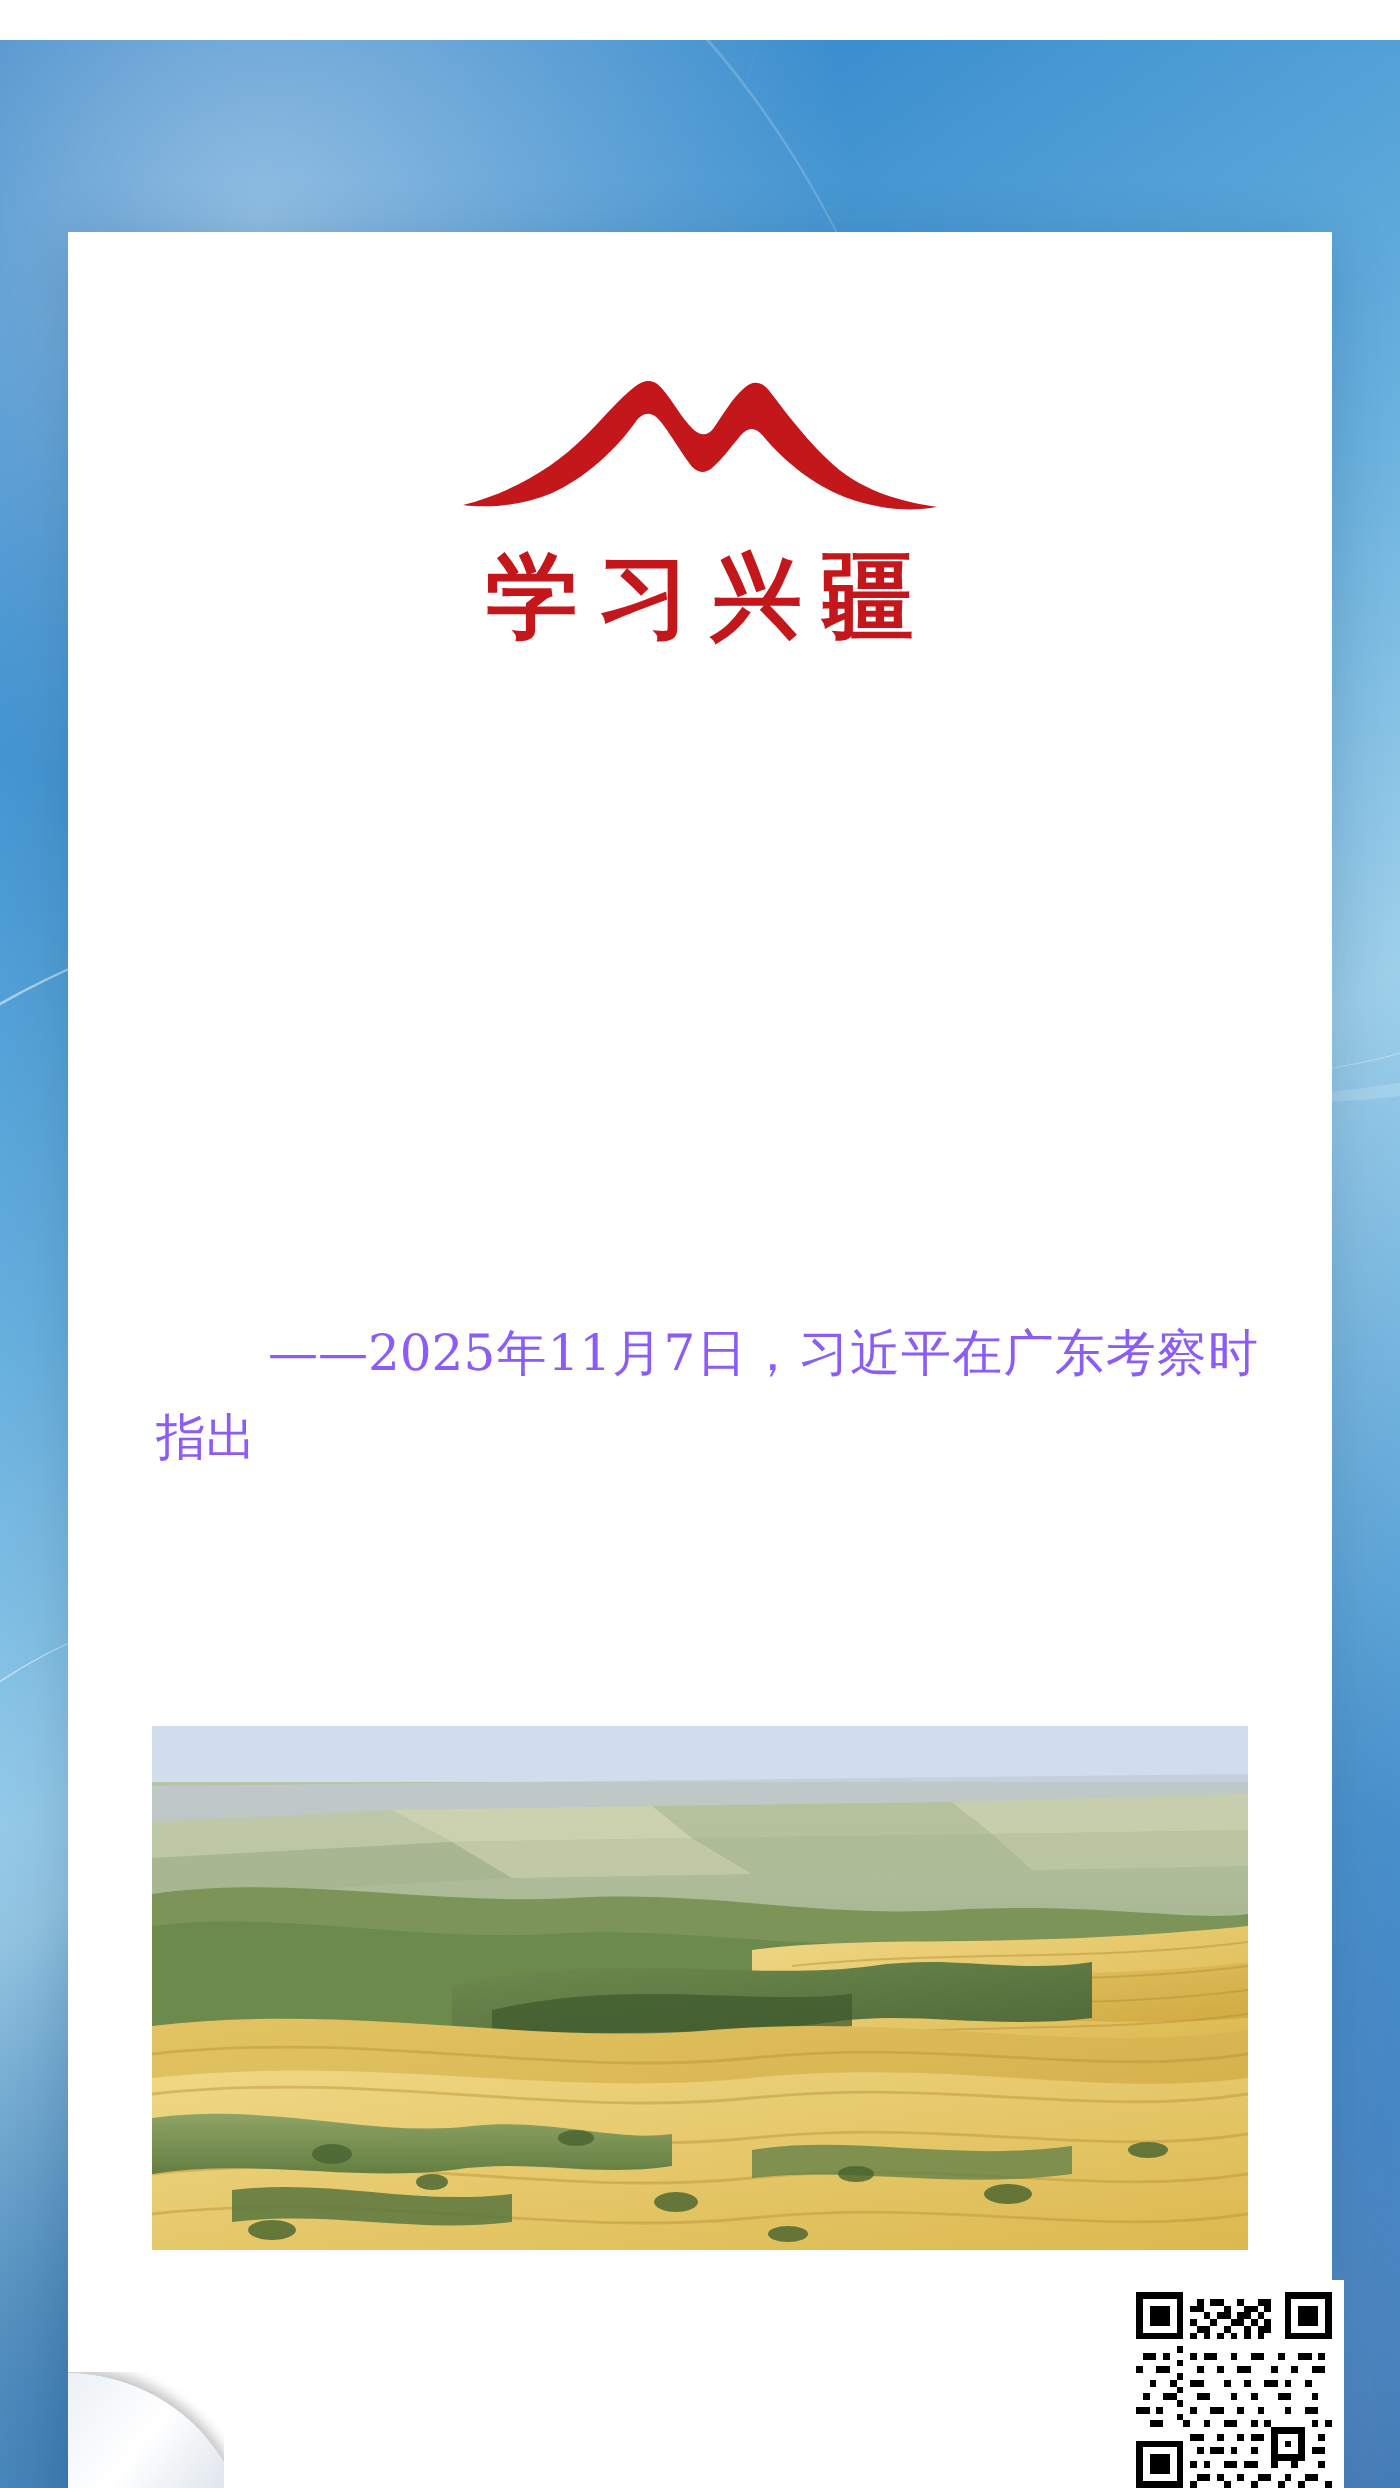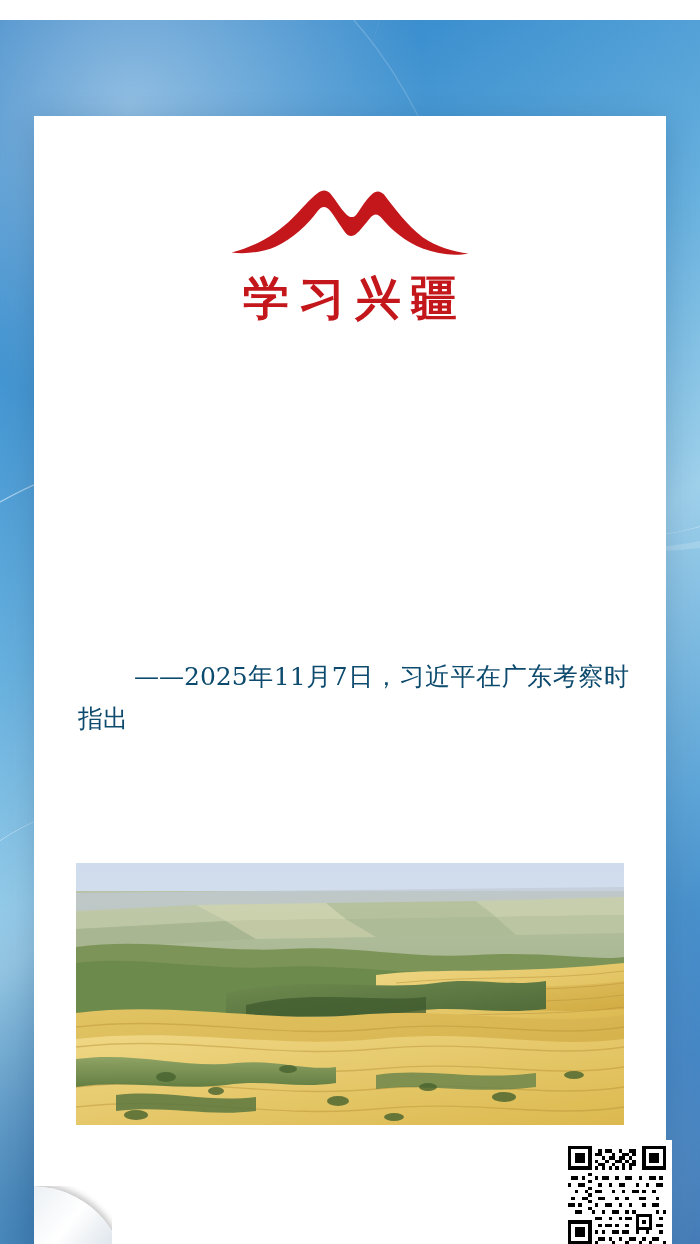--- a/index.html
+++ b/index.html
@@ -169,21 +169,21 @@
     letter-spacing: 0.2px;
   }
 
   
   .attrib {
     position: absolute;
     left: 44px;
     right: 37px;
     top: 540px;
     font-family: "DejaVu Serif", "Liberation Serif", serif;
-    color: #0c4a6e;
+    color: #8b5cf6;
     font-size: 25px;
     line-height: 42px;
     text-indent: 56px;
     text-align: justify;
   }
 
   
   .photo {
     position: absolute;
     left: 42px;

